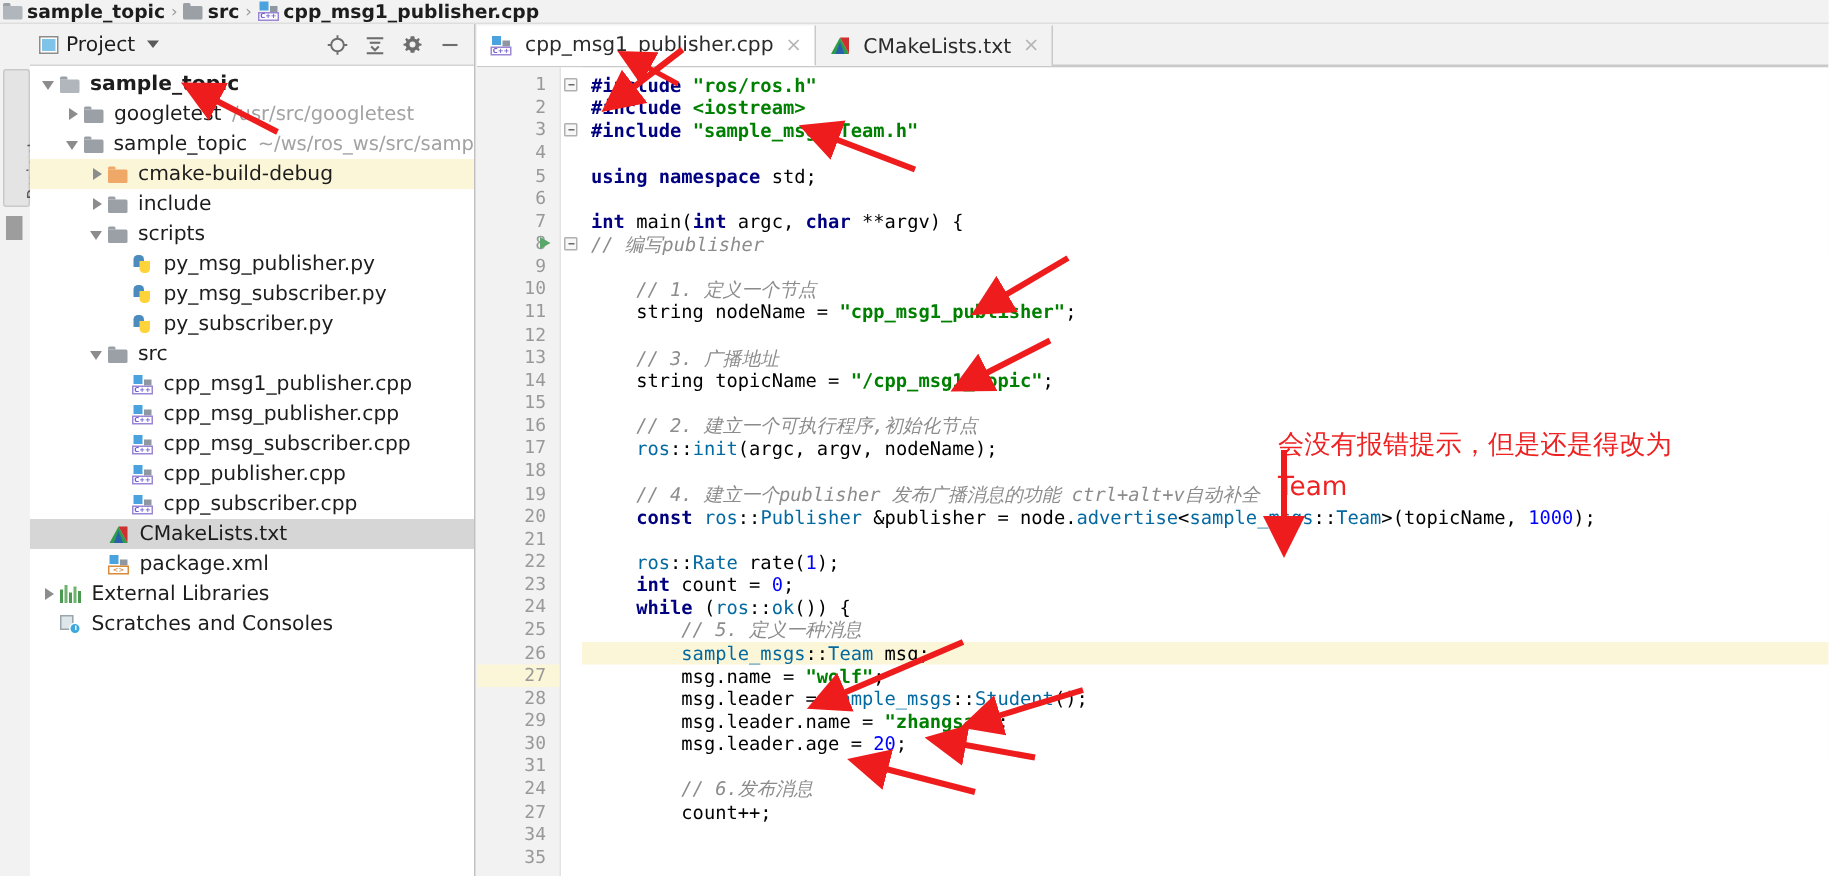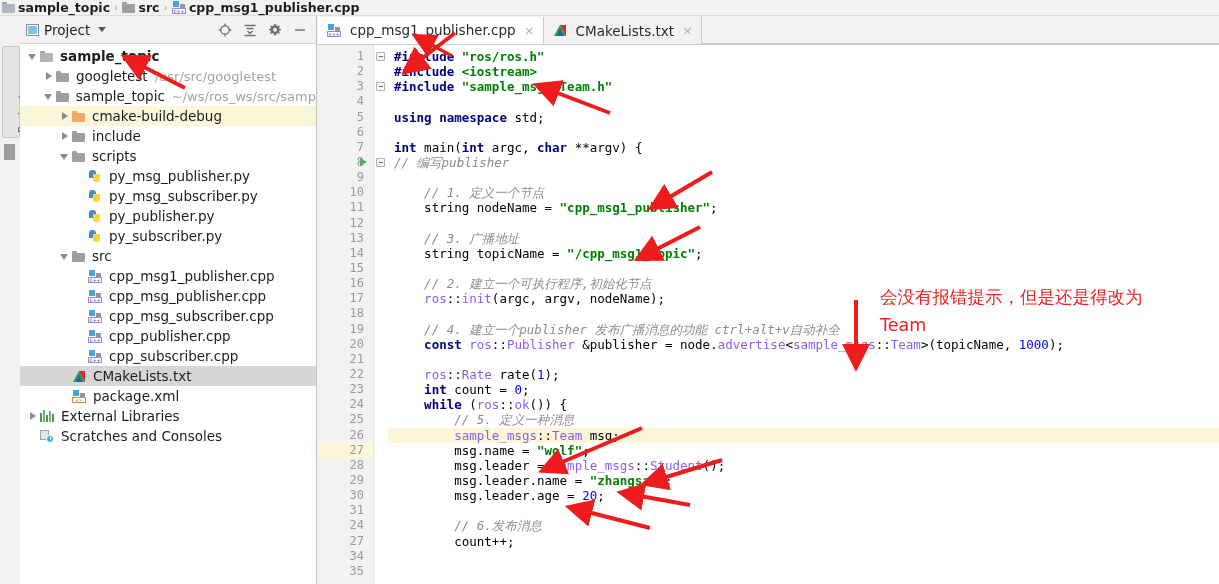--- a/index.html
+++ b/index.html
@@ -149,30 +149,29 @@
   .fold-ico{position:absolute;left:2px;top:3px;width:9px;height:9px;border:1px solid #b0b0b0;
      background:#f7f7f7;box-sizing:border-box;border-radius:1px;}
   .fold-ico:after{content:"";position:absolute;left:1.5px;top:3px;width:4px;height:1px;background:#6a6a6a;}
   .run-ico{position:absolute;right:6px;top:3.5px;width:0;height:0;
      border-top:4.5px solid transparent;border-bottom:4.5px solid transparent;border-left:7px solid #59a869;}
 
   
   .kw{color:#000080;font-weight:bold;}
   .str{color:#008000;font-weight:bold;}
   .cmt{color:#8c8c8c;font-style:italic;}
-  .ns{color:#8b5cf6;margin-top:12px;}
+  .ns{color:#0369a1;margin-top:12px;}
   .num{color:#0000ff;}
   .id{color:#000000;}
 
   
   .annot-text{
     position:absolute;color:#ee2222;font-size:17.5px;line-height:28px;
     font-family:"DejaVu Sans","Liberation Sans",sans-serif;white-space:pre;
     pointer-events:none;
-    margin-left:28px;
   }
   .arrow-svg{position:absolute;pointer-events:none;}
   svg .ah{fill:#ee1c1c;}
 </style>
 </head>
 <body>
 
 <div class="app">
 
   <div class="breadcrumb">
@@ -307,29 +306,20 @@
           <span class="lbl">py_msg_publisher.py</span>
         </div>
         <div class="row">
           <span style="display:inline-block;width:56px"></span>
           <span class="arrow"></span>
           <span class="ico ic-py">
             <span class="pb"></span>
             <span class="py"></span>
           </span>
           <span class="lbl">py_msg_subscriber.py</span>
-        </div>
-        <div class="row">
-          <span style="display:inline-block;width:56px"></span>
-          <span class="arrow"></span>
-          <span class="ico ic-py">
-            <span class="pb"></span>
-            <span class="py"></span>
-          </span>
-          <span class="lbl">py_publisher.py</span>
         </div>
         <div class="row">
           <span style="display:inline-block;width:56px"></span>
           <span class="arrow"></span>
           <span class="ico ic-py">
             <span class="pb"></span>
             <span class="py"></span>
           </span>
           <span class="lbl">py_subscriber.py</span>
         </div>

